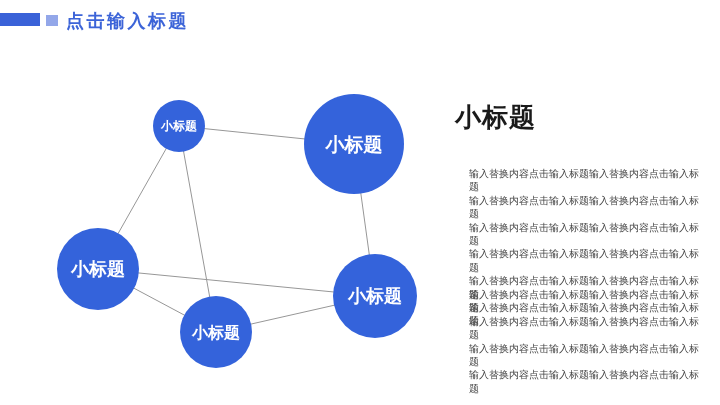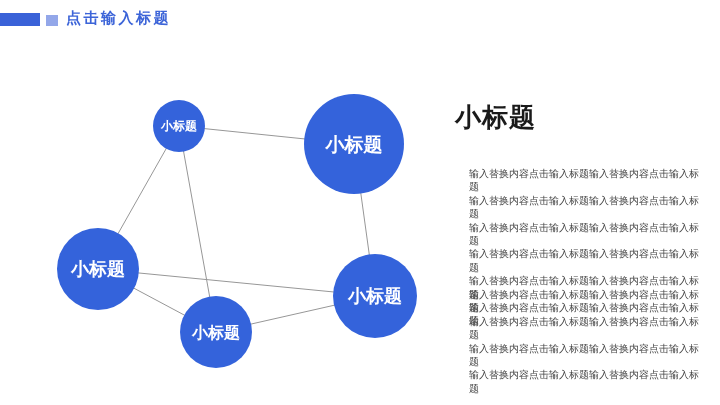--- a/index.html
+++ b/index.html
@@ -22,21 +22,21 @@
   }
   .accent-square {
     position: absolute;
     left: 46px; top: 15px;
     width: 12px; height: 11px;
     background: #93a7e9;
   }
   .slide-title {
     position: absolute;
     left: 66px; top: 9px;
-    font-size: 15px;
+    font-size: 18px;
     font-weight: bold;
     letter-spacing: 2.5px;
     color: #3c64d8;
     white-space: nowrap;
   }
   
   svg.diagram {
     position: absolute;
     left: 0; top: 0;
     width: 720px; height: 405px;

